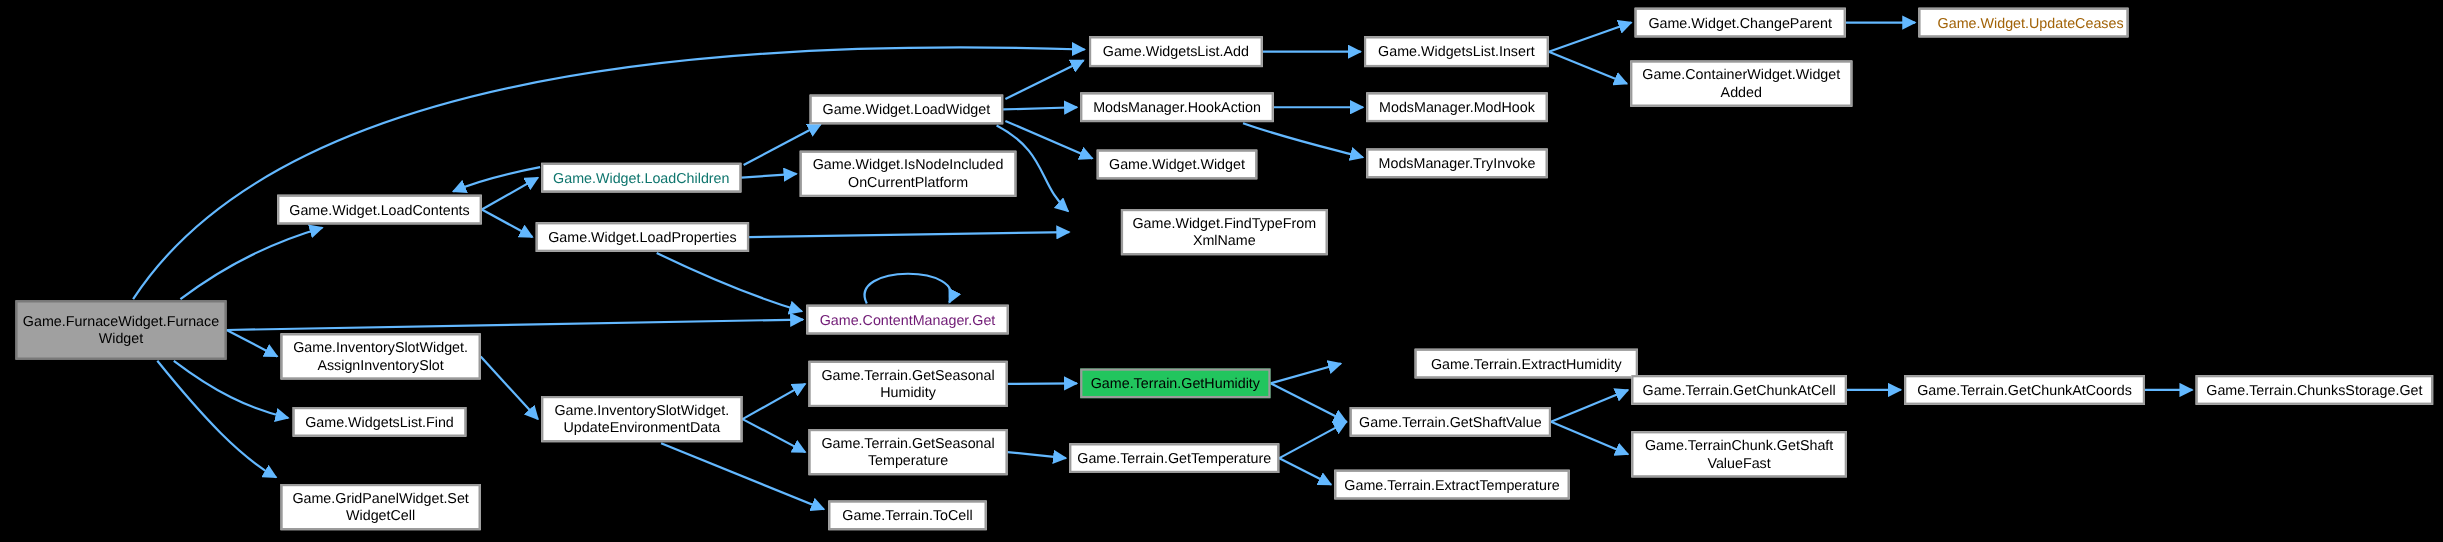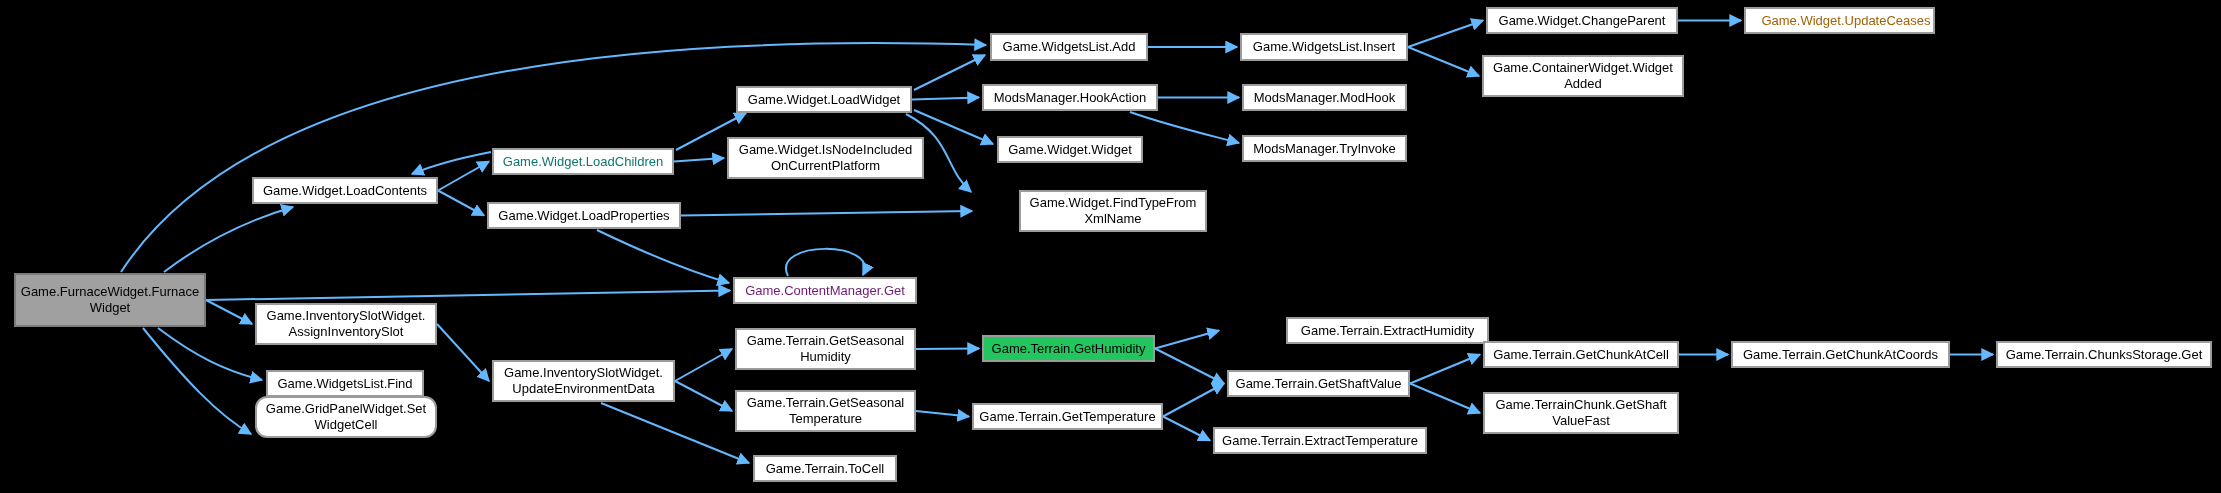--- a/index.html
+++ b/index.html
@@ -78,21 +78,21 @@
     <div class="node" style="left: 1242px; top: 84px; width: 165px; height: 27px; background: rgb(255, 255, 255); border-color: rgb(155, 155, 155); color: rgb(0, 0, 0);">ModsManager.ModHook</div>
     <div class="node" style="left: 1242px; top: 135px; width: 165px; height: 27px; background: rgb(255, 255, 255); border-color: rgb(155, 155, 155); color: rgb(0, 0, 0);">ModsManager.TryInvoke</div>
     <div class="node" style="left: 1486px; top: 7px; width: 192px; height: 27px; background: rgb(255, 255, 255); border-color: rgb(155, 155, 155); color: rgb(0, 0, 0);">Game.Widget.ChangeParent</div>
     <div class="node" style="left: 1482px; top: 55px; width: 202px; height: 42px; background: rgb(255, 255, 255); border-color: rgb(155, 155, 155); color: rgb(0, 0, 0);">Game.ContainerWidget.Widget
 Added</div>
     <div class="node" style="left: 1744px; top: 7px; width: 191px; height: 27px; background: rgb(255, 255, 255); border-color: rgb(155, 155, 155); color: #a16207; padding-left: 17px;">Game.Widget.UpdateCeases</div>
     <div class="node" style="left: 733px; top: 277px; width: 184px; height: 27px; background: rgb(255, 255, 255); border-color: rgb(155, 155, 155); color: #701a75;">Game.ContentManager.Get</div>
     <div class="node" style="left: 255px; top: 303px; width: 182px; height: 42px; background: rgb(255, 255, 255); border-color: rgb(155, 155, 155); color: rgb(0, 0, 0);">Game.InventorySlotWidget.
 AssignInventorySlot</div>
     <div class="node" style="left: 266px; top: 370px; width: 158px; height: 27px; background: rgb(255, 255, 255); border-color: rgb(155, 155, 155); color: rgb(0, 0, 0);">Game.WidgetsList.Find</div>
-    <div class="node" style="left: 255px; top: 396px; width: 182px; height: 42px; background: rgb(255, 255, 255); border-color: rgb(155, 155, 155); color: rgb(0, 0, 0); border-radius: 12px;">Game.GridPanelWidget.Set
+    <div class="node" style="left: 255px; top: 440px; width: 182px; height: 42px; background: rgb(255, 255, 255); border-color: rgb(155, 155, 155); color: rgb(0, 0, 0);">Game.GridPanelWidget.Set
 WidgetCell</div>
     <div class="node" style="left: 492px; top: 360px; width: 183px; height: 42px; background: rgb(255, 255, 255); border-color: rgb(155, 155, 155); color: rgb(0, 0, 0);">Game.InventorySlotWidget.
 UpdateEnvironmentData</div>
     <div class="node" style="left: 735px; top: 328px; width: 181px; height: 42px; background: rgb(255, 255, 255); border-color: rgb(155, 155, 155); color: rgb(0, 0, 0);">Game.Terrain.GetSeasonal
 Humidity</div>
     <div class="node" style="left: 735px; top: 390px; width: 181px; height: 42px; background: rgb(255, 255, 255); border-color: rgb(155, 155, 155); color: rgb(0, 0, 0);">Game.Terrain.GetSeasonal
 Temperature</div>
     <div class="node" style="left: 753px; top: 455px; width: 144px; height: 27px; background: rgb(255, 255, 255); border-color: rgb(155, 155, 155); color: rgb(0, 0, 0);">Game.Terrain.ToCell</div>
     <div class="node" style="left: 982px; top: 335px; width: 173px; height: 27px; background: #22c55e; border-color: rgb(155, 155, 155); color: rgb(0, 0, 0);">Game.Terrain.GetHumidity</div>
     <div class="node" style="left: 972px; top: 403px; width: 191px; height: 27px; background: rgb(255, 255, 255); border-color: rgb(155, 155, 155); color: rgb(0, 0, 0);">Game.Terrain.GetTemperature</div>

